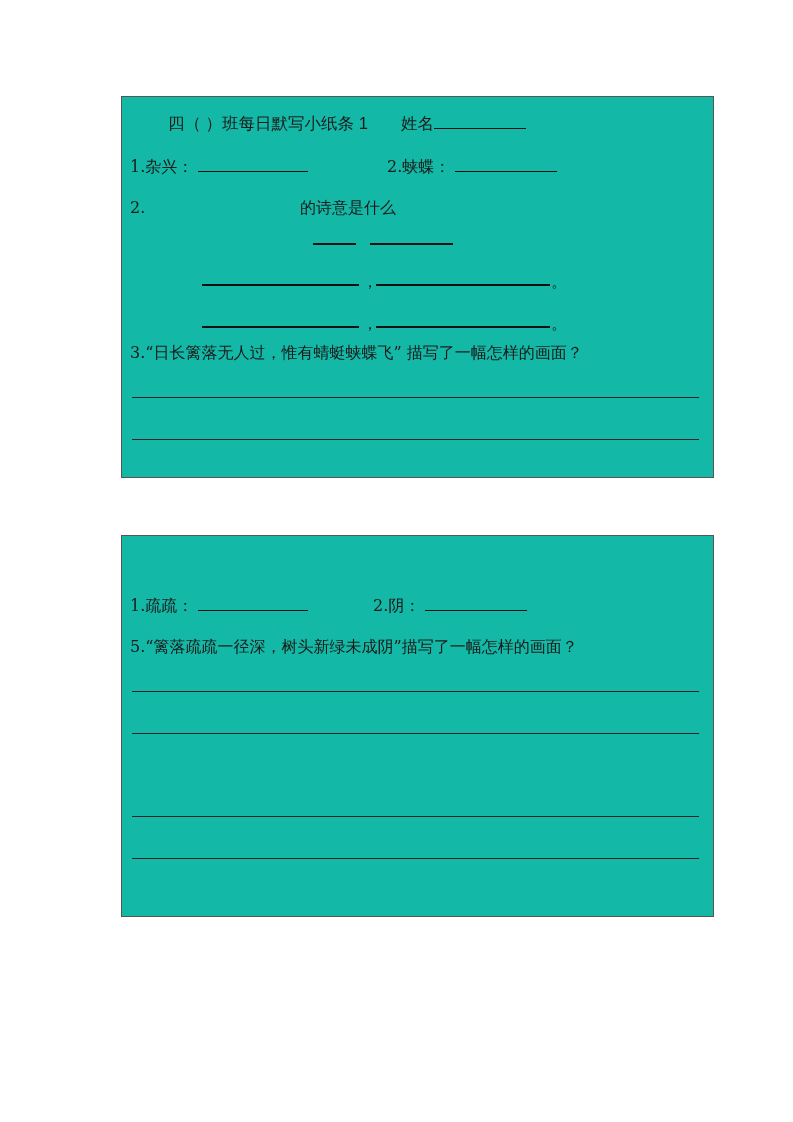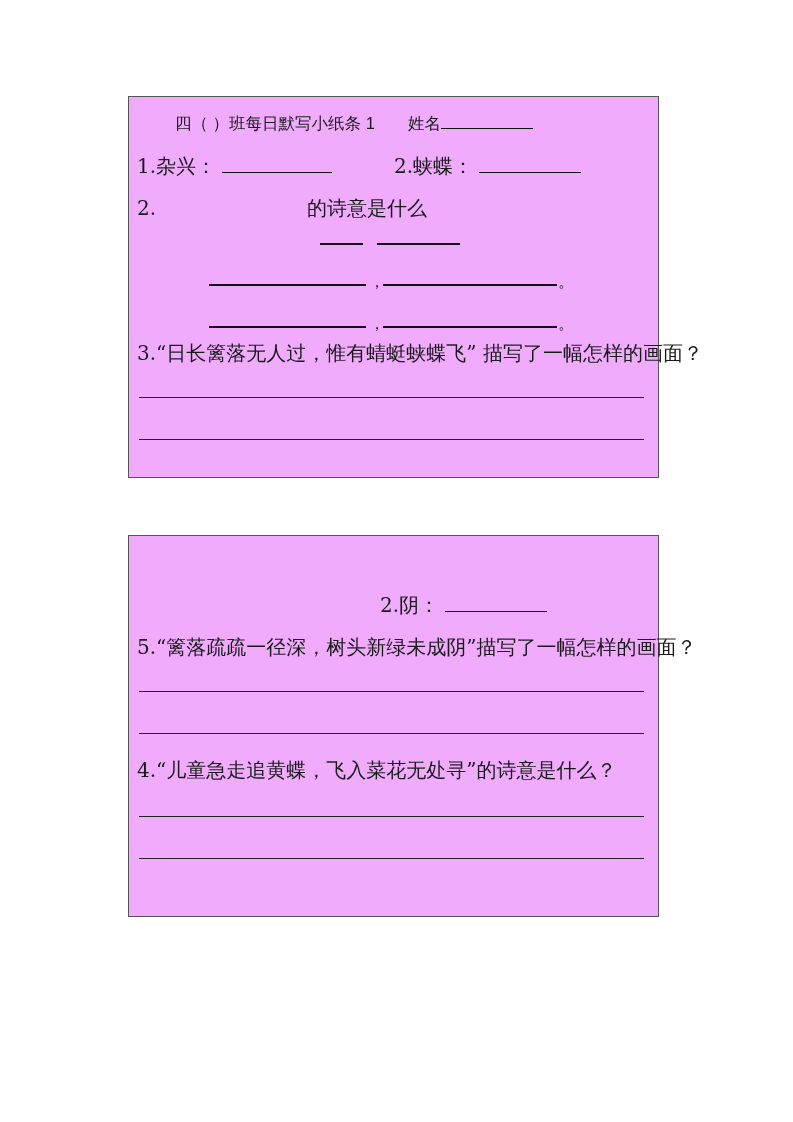--- a/index.html
+++ b/index.html
@@ -1,21 +1,21 @@
 <!DOCTYPE html>
 <html><head>
 <meta charset="utf-8">
 <style>
   html, body { margin: 0; padding: 0; background: #ffffff; }
   body { width: 793px; height: 1122px; position: relative; overflow: hidden;
          font-family: "DejaVu Serif", "Liberation Serif", serif; color: #1a1a1a; }
-  .card { position: absolute; left: 128px; width: 531px; border: 1.5px solid #555; box-sizing: border-box; background: #f0abfc; }
+  .card { position: absolute; left: 121px; width: 593px; border: 1.5px solid #555; box-sizing: border-box; background: #14b8a6; }
   #card1 { top: 96px; height: 382px; }
   #card2 { top: 535px; height: 382px; }
-  .row { position: absolute; font-size: 20px; line-height: 20px; white-space: nowrap; }
+  .row { position: absolute; font-size: 16px; line-height: 20px; white-space: nowrap; }
   .title { font-family: "Liberation Sans", "DejaVu Sans", sans-serif; font-size: 16.5px; }
   .blank { display: inline-block; border-bottom: 1.5px solid #111; height: 15px; vertical-align: baseline; }
   .hline { position: absolute; left: 10px; right: 14px; height: 0; border-top: 1.5px solid #222; }
   .poem-line { position: absolute; height: 0; border-top: 2px solid #111; }
   .punct { position: absolute; font-size: 16px; line-height: 20px; }
 </style>
 </head>
 <body>
 
 <div class="card" id="card1">
@@ -51,27 +51,30 @@
   <span class="punct" style="left:429px; top:217px;">。</span>
 
   <div class="row" style="left:8px; top:246px;">3.“日长篱落无人过，惟有蜻蜓蛱蝶飞”  描写了一幅怎样的画面？</div>
 
   <div class="hline" style="top:300px;"></div>
   <div class="hline" style="top:342px;"></div>
 </div>
 
 <div class="card" id="card2">
 
+  <div class="row" style="left:8px; top:59px;">
+    <span>1.疏疏：</span>
+    <span class="blank" style="width:110px;"></span>
+  </div>
   <div class="row" style="left:251px; top:59px;text-align:center;">
     <span>2.阴：</span>
     <span class="blank" style="width:102px;"></span>
   </div>
 
   <div class="row" style="left:8px; top:101px;">5.“篱落疏疏一径深，树头新绿未成阴”描写了一幅怎样的画面？</div>
 
   <div class="hline" style="top:155px;"></div>
   <div class="hline" style="top:197px;"></div>
 
-  <div class="row" style="left:8px; top:224px;">4.“儿童急走追黄蝶，飞入菜花无处寻”的诗意是什么？</div>
 
   <div class="hline" style="top:280px;"></div>
   <div class="hline" style="top:322px;"></div>
 </div>
 
 </body></html>

